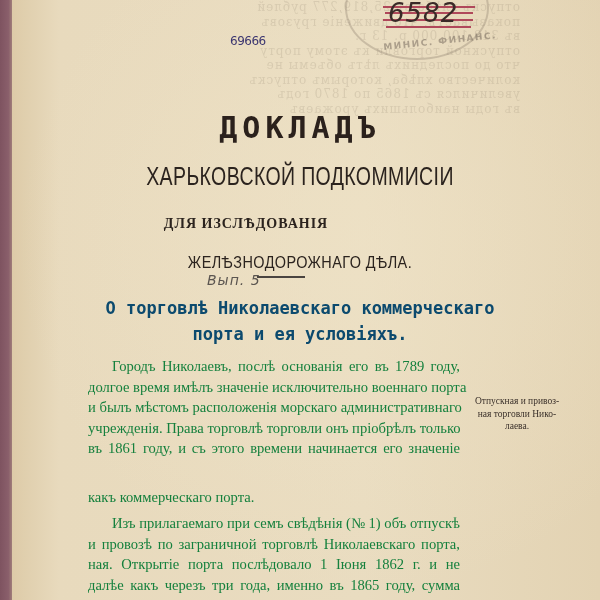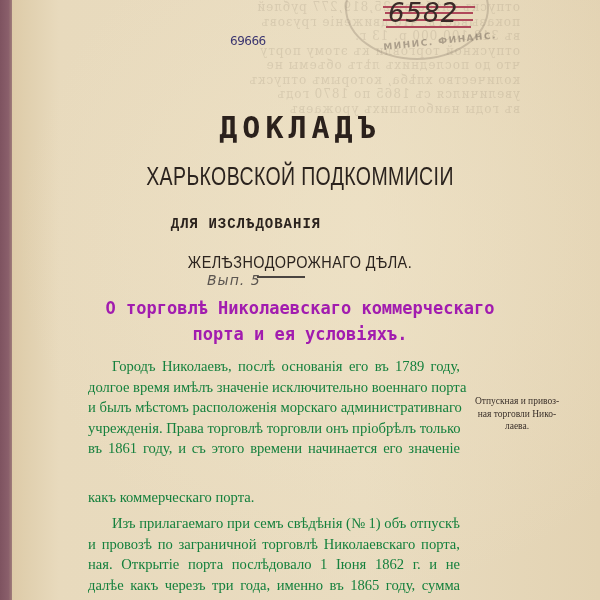--- a/index.html
+++ b/index.html
@@ -50,38 +50,38 @@
       font-family: "DejaVu Sans Mono", monospace; color: #2b211c;
     }
     .subtitle {
       position: absolute; left: 0; width: 600px; top: 162px; text-align: center;
       font-size: 25px; font-family: "Liberation Sans Narrow", "Liberation Sans", sans-serif;
       transform: scaleX(0.78); letter-spacing: 0.5px; color: #2b231e;
     }
     .line3 {
       position: absolute; left: 0; width: 492px; top: 216px; text-align: center;
       font-size: 14px; font-weight: bold; letter-spacing: 1px;
-      font-family: Liberation Mono, monospace; color: #2b231e;
+      font-family: Liberation Serif, serif; color: #2b231e;
     }
     .line4 {
       position: absolute; left: 0; width: 600px; top: 253px; text-align: center;
       font-size: 17px; font-family: "Liberation Sans", sans-serif;
       transform: scaleX(0.85); letter-spacing: 0.5px; color: #2b231e;
     }
     .pencil {
       position: absolute; left: 207px; top: 272px; font-size: 14px;
       font-family: "DejaVu Sans", sans-serif; font-style: italic; color: #5b5550;
       letter-spacing: 1px;
       text-align: center;
     }
     .pencil-line { position: absolute; left: 257px; top: 276px; width: 48px; height: 1.5px; background: #4a4440; }
     .heading {
       position: absolute; left: 0; width: 600px; text-align: center;
       font-size: 17px; font-weight: bold; font-family: "DejaVu Sans Mono", monospace;
-      color: #a21caf; letter-spacing: 0px;
+      color: #0c4a6e; letter-spacing: 0px;
     }
     .body-text {
       position: absolute; left: 88px; top: 356px; width: 372px;
       font-size: 14.6px; line-height: 20.5px; font-family: "Liberation Serif", serif;
       color: #15803d; text-align: justify;
     }
     .body-text p { margin: 0; }
     .body-text .gap { height: 6px; }
     .ln { display: block; text-align-last: justify; white-space: nowrap; }
     .ln.last { text-align-last: left; margin-top: 28px; }

